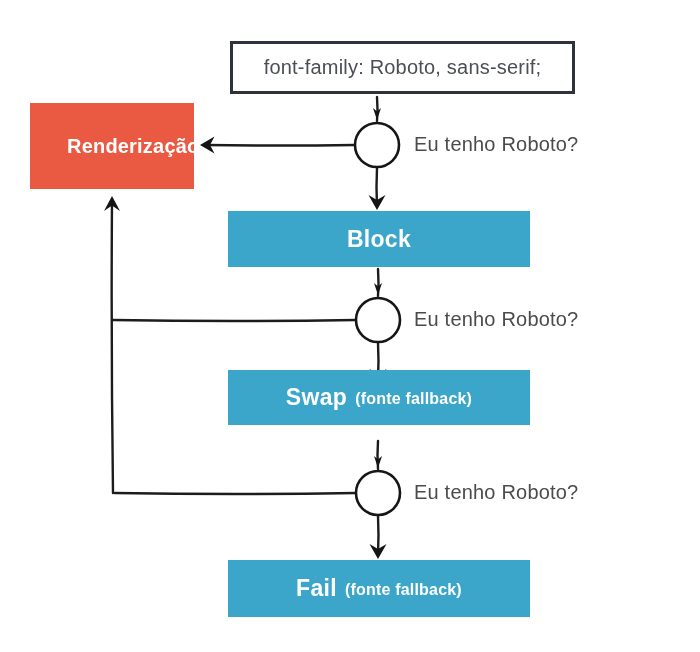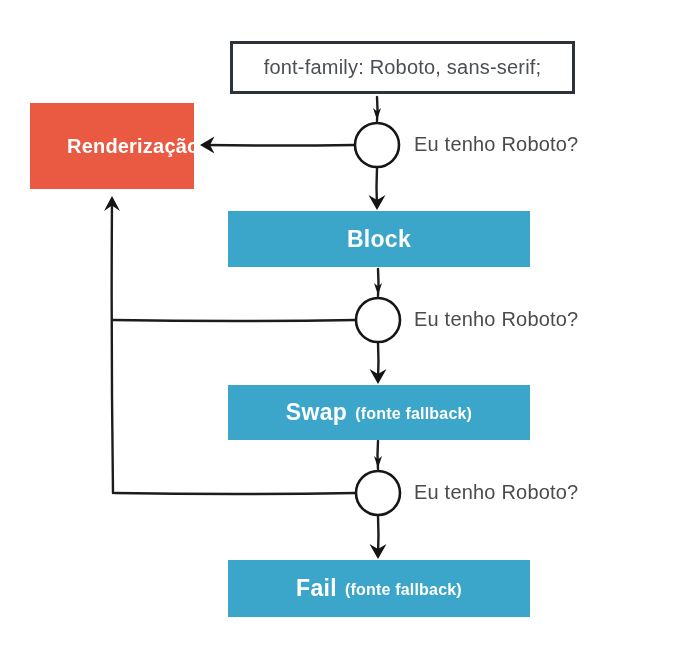--- a/index.html
+++ b/index.html
@@ -30,21 +30,21 @@
   .result-box span{font-size:20px;font-weight:600;letter-spacing:.2px;}
 
   
   .stage{
     position:absolute;left:228px;width:302px;background:#3ba6c9;color:#ffffff;
     display:flex;align-items:center;justify-content:center;gap:8px;
   }
   .stage .stage-name{font-size:23px;font-weight:600;letter-spacing:.3px;text-align:center;}
   .stage .stage-note{font-size:16px;font-weight:600;letter-spacing:.2px;padding-top:2px;}
   .stage.block{top:211px;height:56px;}
-  .stage.swap{top:385px;height:55px;}
+  .stage.swap{top:370px;height:55px;}
   .stage.fail{top:560px;height:57px;}
 
   
   .question{
     position:absolute;left:414px;font-size:20px;color:#4b4b4b;letter-spacing:.2px;
     white-space:nowrap;
     text-align:right;
   }
   .q1{top:133px;}
   .q2{top:308px;}

